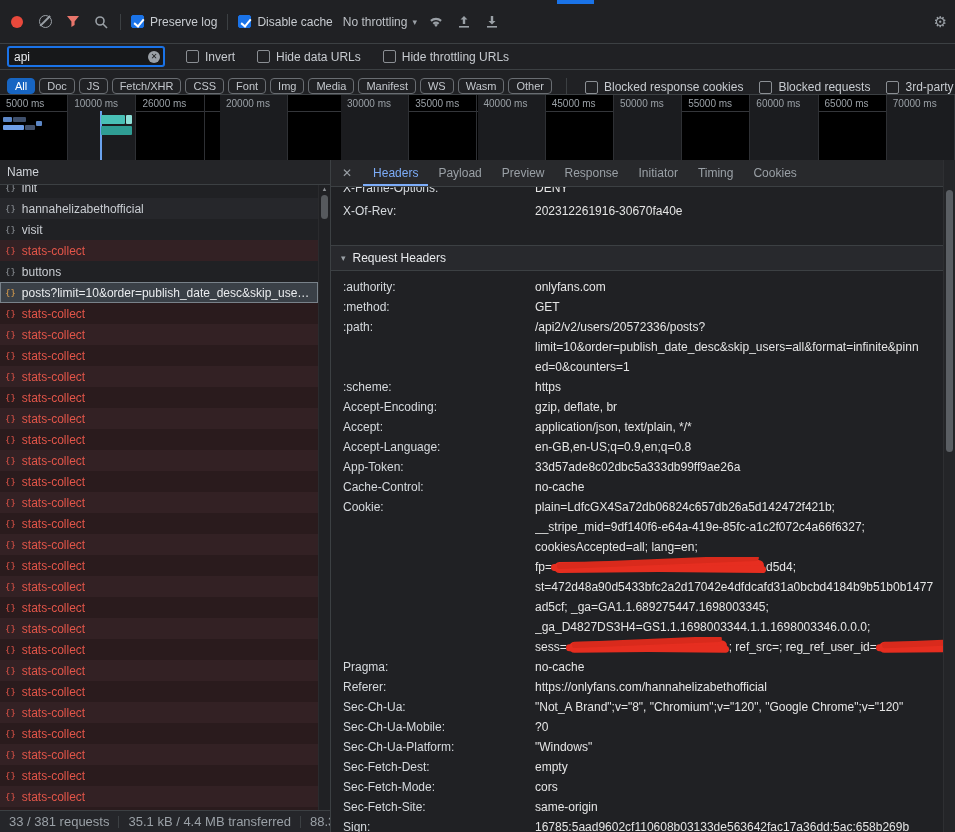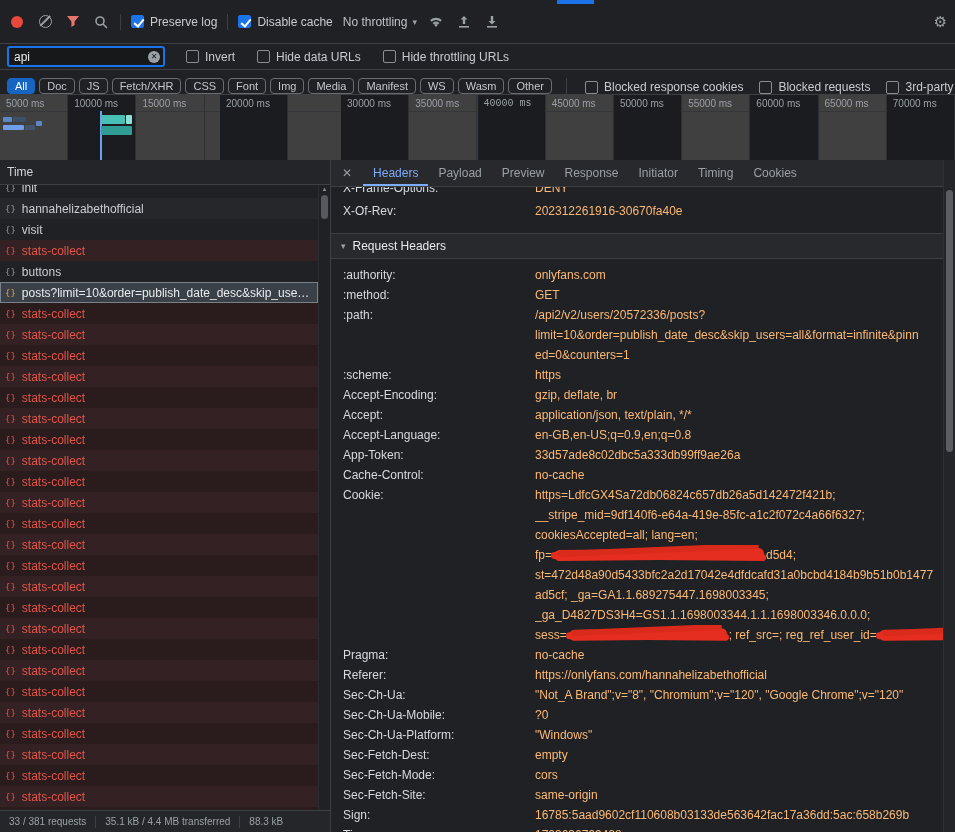--- a/index.html
+++ b/index.html
@@ -30,21 +30,21 @@
   .clear-x{width:12px;height:12px;border-radius:50%;background:#9aa0a6;color:#17181a;font-size:8px;line-height:12px;text-align:center;flex:none}
 
   
   .pillsrow{display:flex;align-items:flex-end;height:25px;border-bottom:1px solid #3c4043;padding:0 7px;gap:14px}
   #pills{display:flex;align-items:center;gap:4px}
   .pill{padding:1px 7px;border:1px solid #696d72;border-radius:4px;color:#c3c7cc;font-size:11px;white-space:nowrap}
   .pill.active{background:#1765c2;border-color:#1765c2;color:#fff}
   .extras{display:flex;align-items:center;gap:16px;margin-left:4px}
 
   
-  .timeline{position:relative;height:79px;border-bottom:1px solid #3c4043;overflow:hidden;background:#404040}
+  .timeline{position:relative;height:79px;border-bottom:1px solid #3c4043;overflow:hidden;background:#000000}
   .tl-col{position:absolute;top:0;bottom:0;border-right:1px solid #2e3034}
   .tl-col.alt{background:#1b1c1f}
   .tl-label{position:absolute;top:3px;left:6px;font-size:10px;color:#9aa0a6;white-space:nowrap}
   .tl-axis{position:absolute;left:0;right:0;top:16px;height:1px;background:#34363a}
   .tl-marker{position:absolute;top:16px;bottom:0;width:2px;background:#6aa2ee}
   .tl-bar{position:absolute;border-radius:1px}
 
   
   .left{position:absolute;left:0;top:160px;bottom:0;width:331px;border-right:1px solid #3c4043;background:#202124}
   .name-header{height:25px;line-height:24px;padding-left:7px;border-bottom:1px solid #3c4043;background:#242528;color:#cfd3d8}
@@ -56,38 +56,38 @@
   .rrow.error:nth-child(even){background:#332124}
   .rrow.selected{background:#3a4047;color:#e9ebee;box-shadow:inset 0 0 0 1px #79828a}
   .ficon{font-family:"DejaVu Sans Mono",monospace;font-size:9px;color:#8f949a;flex:none}
   .rrow.error .ficon{color:#e25549}
   .rrow.selected .ficon{color:#e0a14e}
   .rlabel{overflow:hidden;text-overflow:ellipsis}
   .vscroll-left{position:absolute;top:25px;right:0;bottom:22px;width:12px;background:#202124;border-left:1px solid #2a2b2e}
   .vscroll-left .scroll-up{position:absolute;top:1px;left:0;right:0;text-align:center;font-size:6px;color:#8a8d91}
   .vscroll-left .thumb{position:absolute;top:10px;left:2px;right:2px;height:24px;background:#56595d;border-radius:4px}
 
-  .status{position:absolute;left:0;bottom:0;width:330px;height:22px;border-top:1px solid #3c4043;background:#25262a;display:flex;align-items:center;gap:9px;padding:0 9px;color:#9aa0a6;font-size:10px;white-space:nowrap;overflow:hidden}
+  .status{position:absolute;left:0;bottom:0;width:330px;height:22px;border-top:1px solid #3c4043;background:#25262a;display:flex;align-items:center;gap:9px;padding:0 9px;color:#9aa0a6;font-size:13px;white-space:nowrap;overflow:hidden}
   .status .vdiv{height:12px}
 
   
   .right{position:absolute;left:331px;right:0;top:160px;bottom:0;background:#202124;overflow:hidden}
   .tabbar{height:27px;display:flex;align-items:stretch;border-bottom:1px solid #3c4043;background:#28292c}
   .close-x{display:flex;align-items:center;padding:0 11px;color:#9aa0a6;font-size:12px}
   #tabs{display:flex;align-items:stretch}
   .tab{display:flex;align-items:center;padding:0 10px;color:#9aa0a6;white-space:nowrap}
   .tab.active{color:#7cacf8;box-shadow:inset 0 -2px 0 #7cacf8}
   .content{position:absolute;left:0;right:12px;top:27px;bottom:0;overflow:hidden}
   .clip{height:14px;overflow:hidden}
   .clip .h-row{margin-top:-9px}
   .h-row{display:flex;padding-left:12px}
   .h-name{width:192px;flex:none;color:#d6dade;line-height:20px;white-space:nowrap}
-  .h-val{flex:1;min-width:0;color:#fdba74}
+  .h-val{flex:1;min-width:0;color:#e5e5e5}
   .h-line{line-height:20px;white-space:nowrap;overflow:hidden}
-  #pre-rows{margin-bottom:12px}
+  #pre-rows{margin-bottom:24px}
   .sec{height:26px;display:flex;align-items:center;gap:7px;padding-left:10px;background:#28292d;border-top:1px solid #3c4043;border-bottom:1px solid #3c4043;color:#e8eaed}
   .disclosure{font-size:9px;color:#9aa0a6}
   #req-rows{padding-top:6px}
   .redact{display:inline-block;height:11px;background:#e62e20;border-radius:6px;vertical-align:-1px;margin:0 2px;position:relative;transform:rotate(-0.6deg)}
   .redact::before{content:"";position:absolute;left:-3px;right:-2px;top:4px;height:7px;background:#e62e20;border-radius:5px;transform:rotate(1.2deg)}
   .redact::after{content:"";position:absolute;left:3px;right:5px;top:-2px;height:6px;background:#d92a1c;border-radius:4px;transform:rotate(-1.8deg)}
   .vscroll-right{position:absolute;right:0;top:160px;bottom:0;width:12px;background:#242528;border-left:1px solid #2e2f32}
   .vscroll-right .thumb{position:absolute;top:30px;left:2px;right:2px;height:262px;background:#5a5e63;border-radius:5px}
 </style>
 </head>
@@ -203,32 +203,32 @@
 
   <div class="timeline" id="timeline">
     <div class="tl-axis"></div>
   <div class="tl-col" style="left: 0px; width: 68.2143px;">
         <div class="tl-label">5000 ms</div>
       </div>
       <div class="tl-col alt" style="left: 68.2143px; width: 68.2143px;">
         <div class="tl-label">10000 ms</div>
       </div>
       <div class="tl-col" style="left: 136.429px; width: 68.2143px;">
-        <div class="tl-label">15000 ms</div>
+        <div class="tl-label">26000 ms</div>
       </div>
       <div class="tl-col alt" style="left: 220px; width: 68.2143px; text-decoration: underline;">
         <div class="tl-label">20000 ms</div>
       </div>
       <div class="tl-col alt" style="left: 341.071px; width: 68.2143px;">
         <div class="tl-label">30000 ms</div>
       </div>
       <div class="tl-col" style="left: 409.286px; width: 68.2143px;">
         <div class="tl-label">35000 ms</div>
       </div>
-      <div class="tl-col alt" style="left: 477.5px; width: 68.2143px; font-family: Liberation Mono, monospace;">
+      <div class="tl-col alt" style="left: 477.5px; width: 68.2143px;">
         <div class="tl-label">40000 ms</div>
       </div>
       <div class="tl-col" style="left: 545.714px; width: 68.2143px;">
         <div class="tl-label">45000 ms</div>
       </div>
       <div class="tl-col alt" style="left: 613.929px; width: 68.2143px;">
         <div class="tl-label">50000 ms</div>
       </div>
       <div class="tl-col" style="left: 682.143px; width: 68.2143px;">
         <div class="tl-label">55000 ms</div>
@@ -247,21 +247,21 @@
       <div class="tl-bar" style="left: 13px; top: 22px; width: 13px; height: 5px; background: rgb(62, 79, 107);"></div>
       <div class="tl-bar" style="left: 3px; top: 30px; width: 21px; height: 5px; background: rgb(111, 159, 232);"></div>
       <div class="tl-bar" style="left: 25px; top: 30px; width: 10px; height: 5px; background: rgb(68, 83, 110);"></div>
       <div class="tl-bar" style="left: 36px; top: 26px; width: 6px; height: 5px; background: rgb(92, 135, 199);"></div>
       <div class="tl-bar" style="left: 101px; top: 20px; width: 24px; height: 9px; background: rgb(73, 192, 182);"></div>
       <div class="tl-bar" style="left: 101px; top: 31px; width: 31px; height: 9px; background: rgb(47, 157, 148);"></div>
       <div class="tl-bar" style="left: 126px; top: 20px; width: 6px; height: 9px; background: rgb(143, 224, 216);"></div>
     </div>
 
   <div class="left">
-    <div class="name-header">Time</div>
+    <div class="name-header">Name</div>
     <div class="list">
       <div id="request-rows">
           <div class="rrow normal">
             <span class="ficon">{}</span>
             <span class="rlabel">init</span>
           </div>
           <div class="rrow normal">
             <span class="ficon">{}</span>
             <span class="rlabel">hannahelizabethofficial</span>
           </div>
@@ -480,21 +480,21 @@
           </div>
           <div class="h-row">
             <div class="h-name">Cache-Control:</div>
             <div class="h-val">
               <div class="h-line"><span>no-cache</span></div>
             </div>
           </div>
           <div class="h-row">
             <div class="h-name">Cookie:</div>
             <div class="h-val">
-              <div class="h-line"><span>https=LdfcGX4Sa72db06824c657db26a5d142472f421b;</span></div>
+              <div class="h-line"><span>plain=LdfcGX4Sa72db06824c657db26a5d142472f421b;</span></div>
               <div class="h-line"><span>__stripe_mid=9df140f6-e64a-419e-85fc-a1c2f072c4a66f6327;</span></div>
               <div class="h-line"><span>cookiesAccepted=all; lang=en;</span></div>
               <div class="h-line"><span>fp=</span><span class="redact" style="width: 210px;"></span><span>d5d4;</span></div>
               <div class="h-line"><span>st=472d48a90d5433bfc2a2d17042e4dfdcafd31a0bcbd4184b9b51b0b1477</span></div>
               <div class="h-line"><span>ad5cf; _ga=GA1.1.689275447.1698003345;</span></div>
               <div class="h-line"><span>_ga_D4827DS3H4=GS1.1.1698003344.1.1.1698003346.0.0.0;</span></div>
               <div class="h-line"><span>sess=</span><span class="redact" style="width: 158px;"></span><span>; ref_src=; reg_ref_user_id=</span><span class="redact" style="width: 165px;"></span></div>
             </div>
           </div>
           <div class="h-row">

